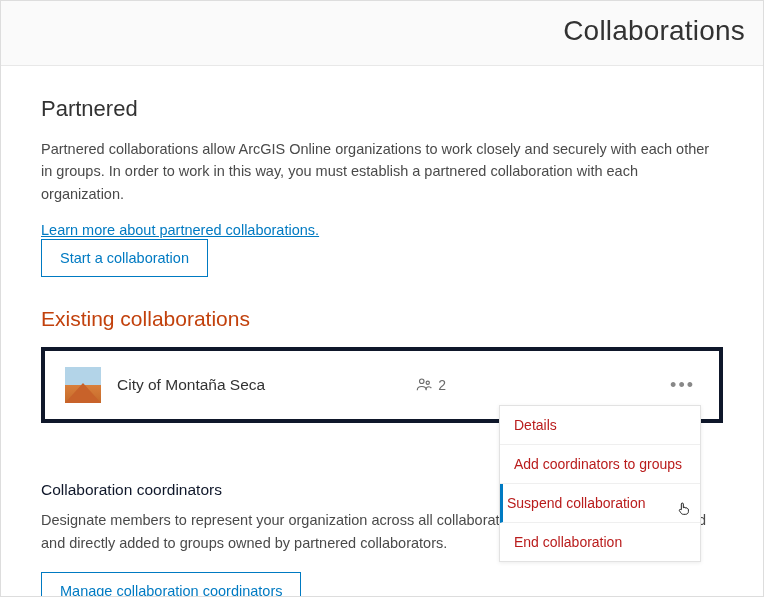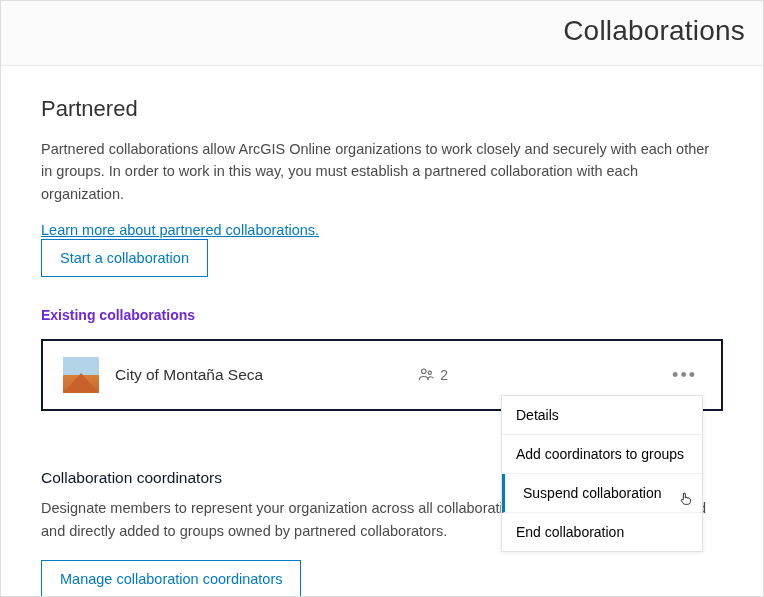--- a/index.html
+++ b/index.html
@@ -55,27 +55,27 @@
       display: inline-block;
       border: 1px solid #007ac2;
       color: #007ac2;
       background: #ffffff;
       padding: 10px 18px;
       font-size: 14.5px;
       cursor: pointer;
       margin-bottom: 30px;
     }
     .subheading {
-      font-size: 14px;
-      color: #6d28d9;
+      font-size: 21px;
+      color: #c2410c;
       margin-bottom: 16px;
-      font-weight: 700;
+      font-weight: 400;
     }
     .collab-card {
-      border: 2px solid #0f172a;
+      border: 4px solid #0f172a;
       background: #ffffff;
       padding: 16px 20px;
       display: flex;
       align-items: center;
       position: relative;
     }
     .thumb {
       width: 36px;
       height: 36px;
       background: linear-gradient(to bottom, #b3d4e8 0%, #b3d4e8 50%, #d97f3b 50%, #c56a2a 100%);
@@ -127,31 +127,31 @@
       top: 54px;
       width: 202px;
       background: #ffffff;
       border: 1px solid #e2e2e2;
       box-shadow: 0 1px 4px rgba(0,0,0,0.08);
       z-index: 10;
     }
     .dropdown-item {
       padding: 11px 14px;
       font-size: 14px;
-      color: #000000;
+      color: #b91c1c;
       border-bottom: 1px solid #efefef;
       cursor: pointer;
       position: relative;
     }
     .dropdown-item:last-child {
       border-bottom: none;
     }
     .dropdown-item.selected {
       border-left: 3px solid #007ac2;
-      padding-left: 18px;
+      padding-left: 4px;
     }
     .cursor-hand {
       position: absolute;
       right: 8px;
       top: 50%;
       transform: translateY(-20%);
       width: 16px;
       height: 18px;
     }
     .coordinators {

